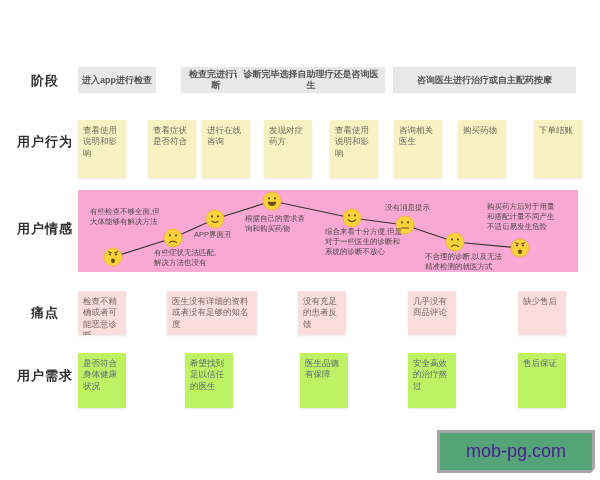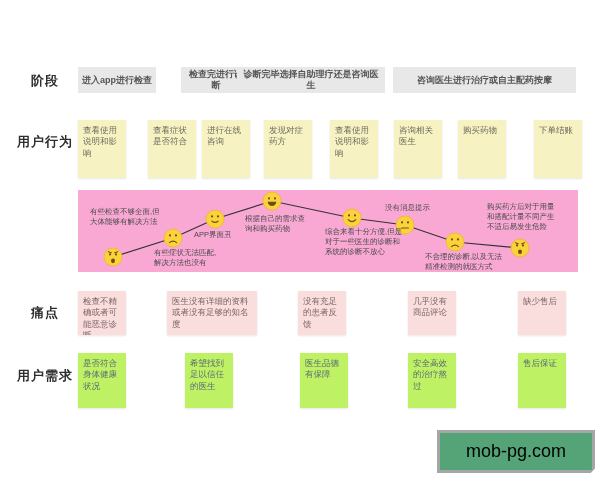--- a/index.html
+++ b/index.html
@@ -27,30 +27,31 @@
   .note.blue  {background:#bef264;top:353px;height:55px;width:48px;color:#5d6b75;}
   .emotion-panel{
     position:absolute;left:78px;top:190px;width:500px;height:82px;background:#f9a8d4;
   }
   .annot{
     position:absolute;font-size:7.5px;color:#4a4a4a;line-height:1.3;white-space:nowrap;
   }
   .watermark{
     position:absolute;left:437px;top:430px;width:158px;height:43px;background:#55a478;
     border:3px solid #a6a6a6;box-sizing:border-box;display:flex;align-items:center;
-    justify-content:center;font-size:18px;color:#000000;
+    justify-content:center;font-size:18px;color:#4c1d95;
   }
 </style>
 </head>
 <body>
 
 <div class="canvas">
 
   <div class="row-label" style="top:72px">阶段</div>
   <div class="row-label" style="top:133px">用户行为</div>
+  <div class="row-label" style="top:220px">用户情感</div>
   <div class="row-label" style="top:304px">痛点</div>
   <div class="row-label" style="top:367px">用户需求</div>
 
   <div class="emotion-panel">
     <svg id="emotion-svg" width="500" height="82" viewBox="0 0 500 82">
         <polyline points="35,67 95,48 137,29 194,11 274,28 327,35 377,52 442,58" fill="none" stroke="#333333" stroke-width="1.2"></polyline>
         <g transform="translate(35,67)">
           <circle r="9" fill="#fcd23c" stroke="#eab72c" stroke-width="0.8"></circle>
           <circle cx="-3" cy="-2.6" r="1.05" fill="#6d5016"></circle>
           <circle cx="3" cy="-2.6" r="1.05" fill="#6d5016"></circle>

